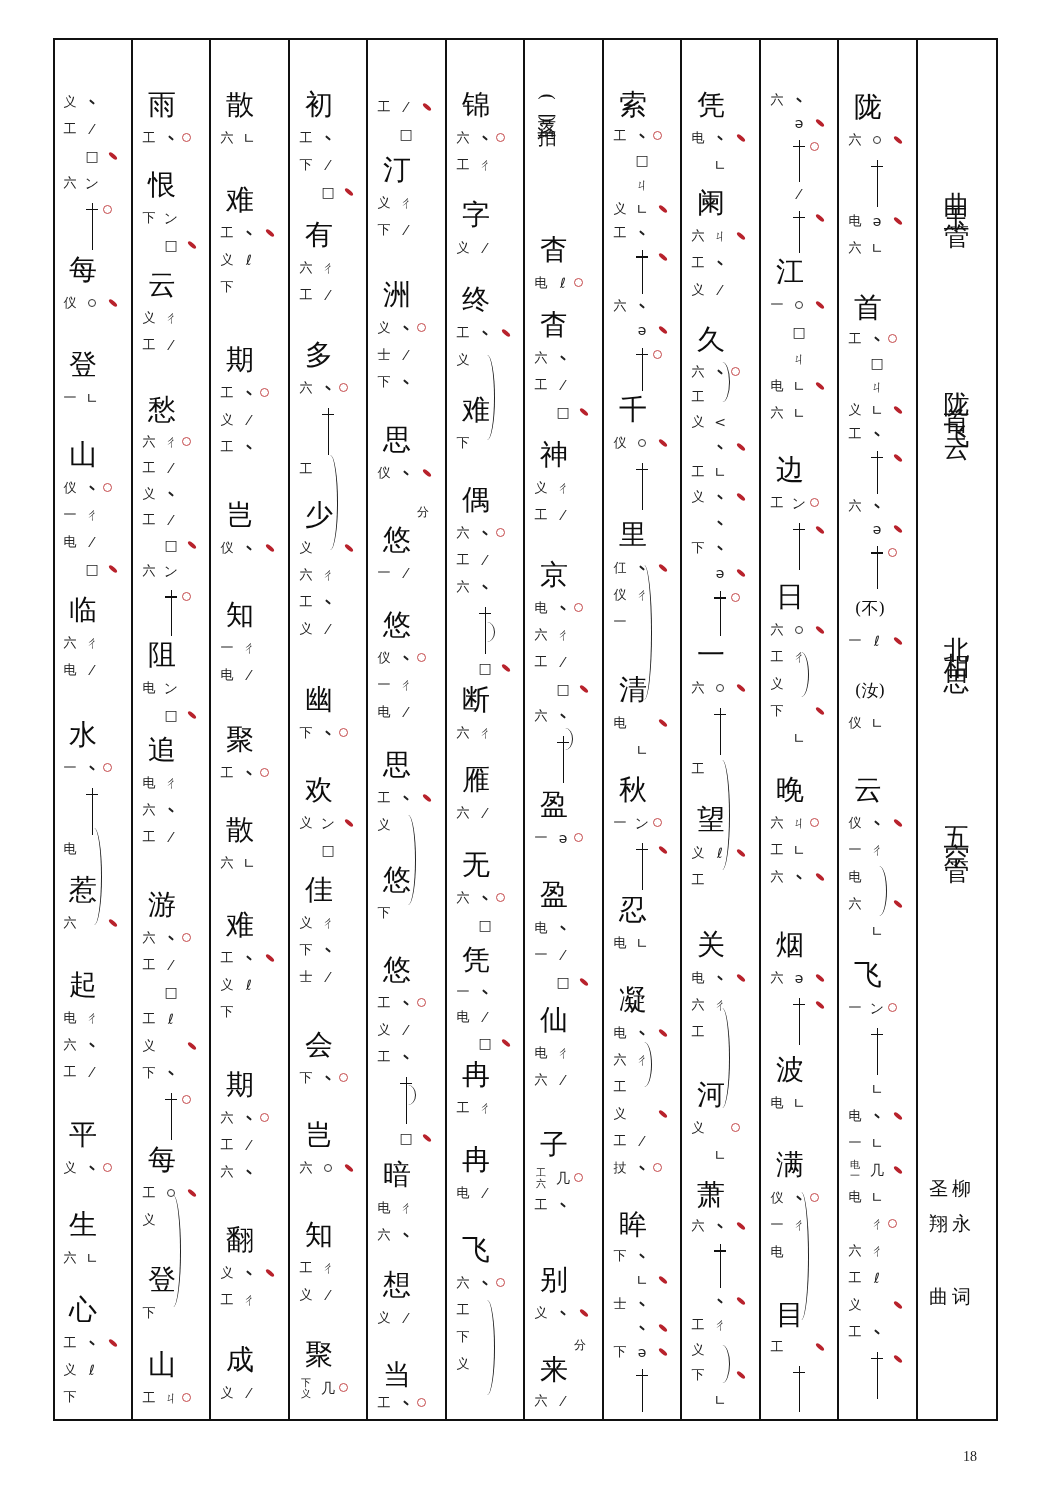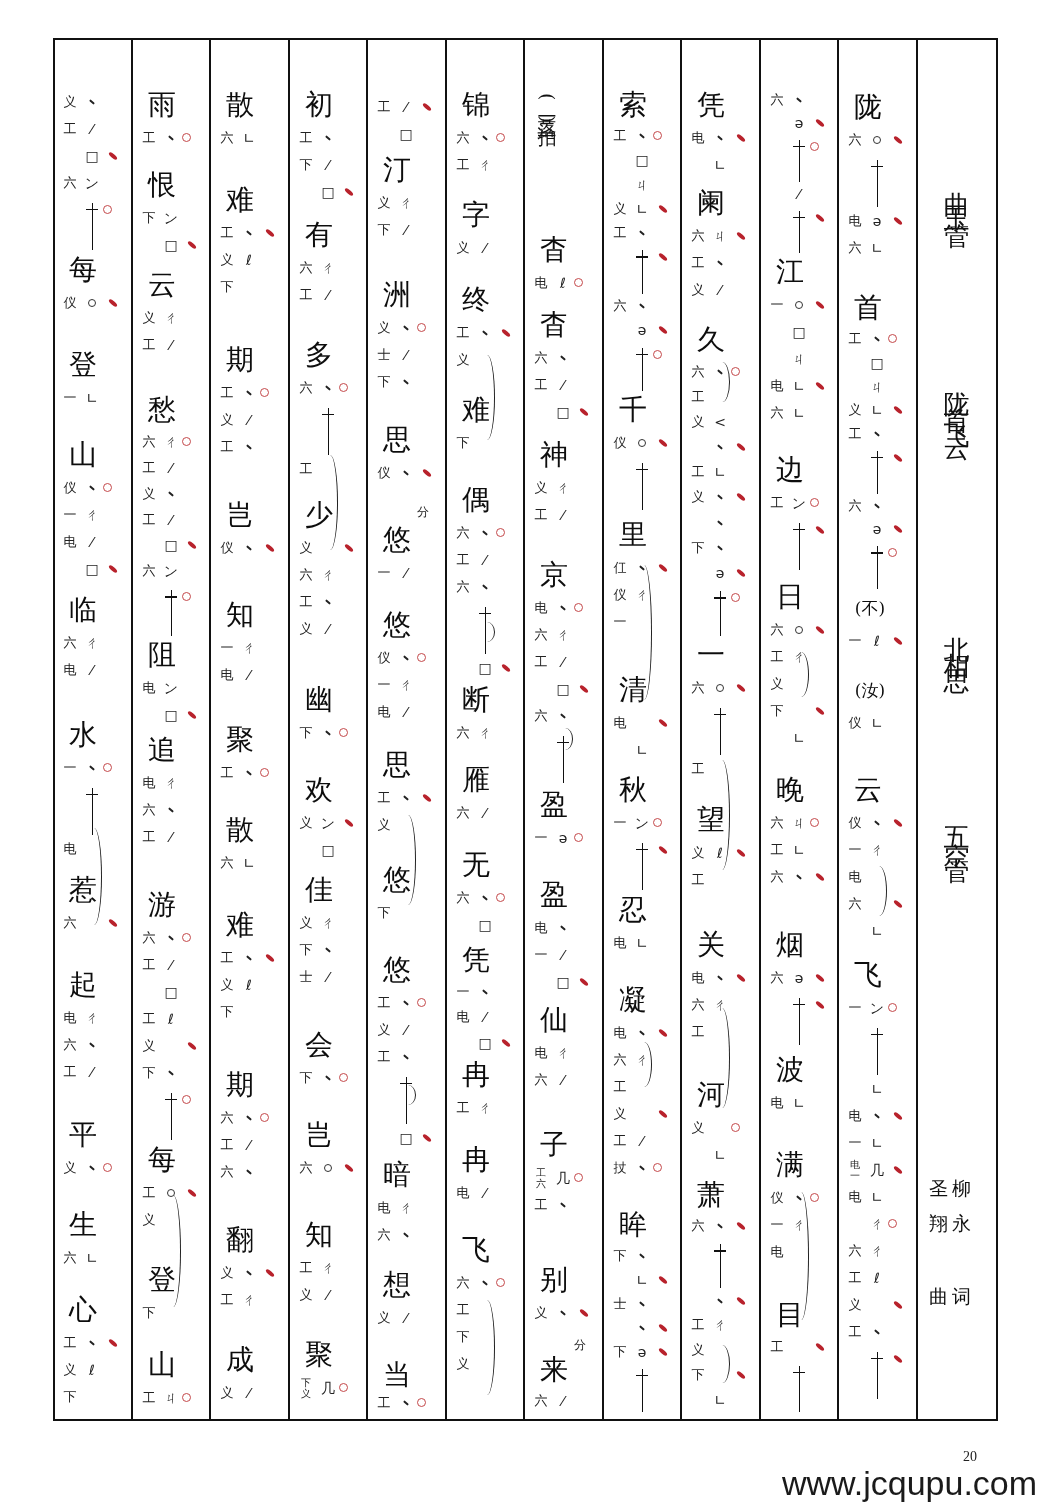--- a/index.html
+++ b/index.html
@@ -55,22 +55,21 @@
   <div class="divider" style="left:916px"></div>
   <div id="title-col">
       <div class="tune-title" style="top: 133px;">曲玉管</div>
       <div class="tune-title" style="top: 333px;">陇首飞云</div>
       <div class="tune-title" style="top: 578px;">北相思</div>
       <div class="tune-title" style="top: 768px;">五空管</div>
       <div class="credit" style="top: 1138px;">圣柳</div>
       <div class="credit" style="top: 1173px;">翔永</div>
       <div class="credit" style="top: 1246px;">曲词</div>
     </div>
-  <div class="page-number">20</div>
-  <div class="watermark">www.jcqupu.com</div>
+  <div class="page-number">18</div>
 <div class="divider" style="left: 837px;"></div>
     <div class="col" style="left: 838px;">
       <div class="arc" style="top: 828px; height: 50px;"></div>
       <div class="char" style="top: 52px;">陇</div>
       <div class="rows" style="top: 88px;">
         <div class="row" style="height: 27px; --c: 13.5px;">
           <span class="pitch">六</span>
           <span class="mark circ">○</span>
           <span class="red t"></span>
         </div>

